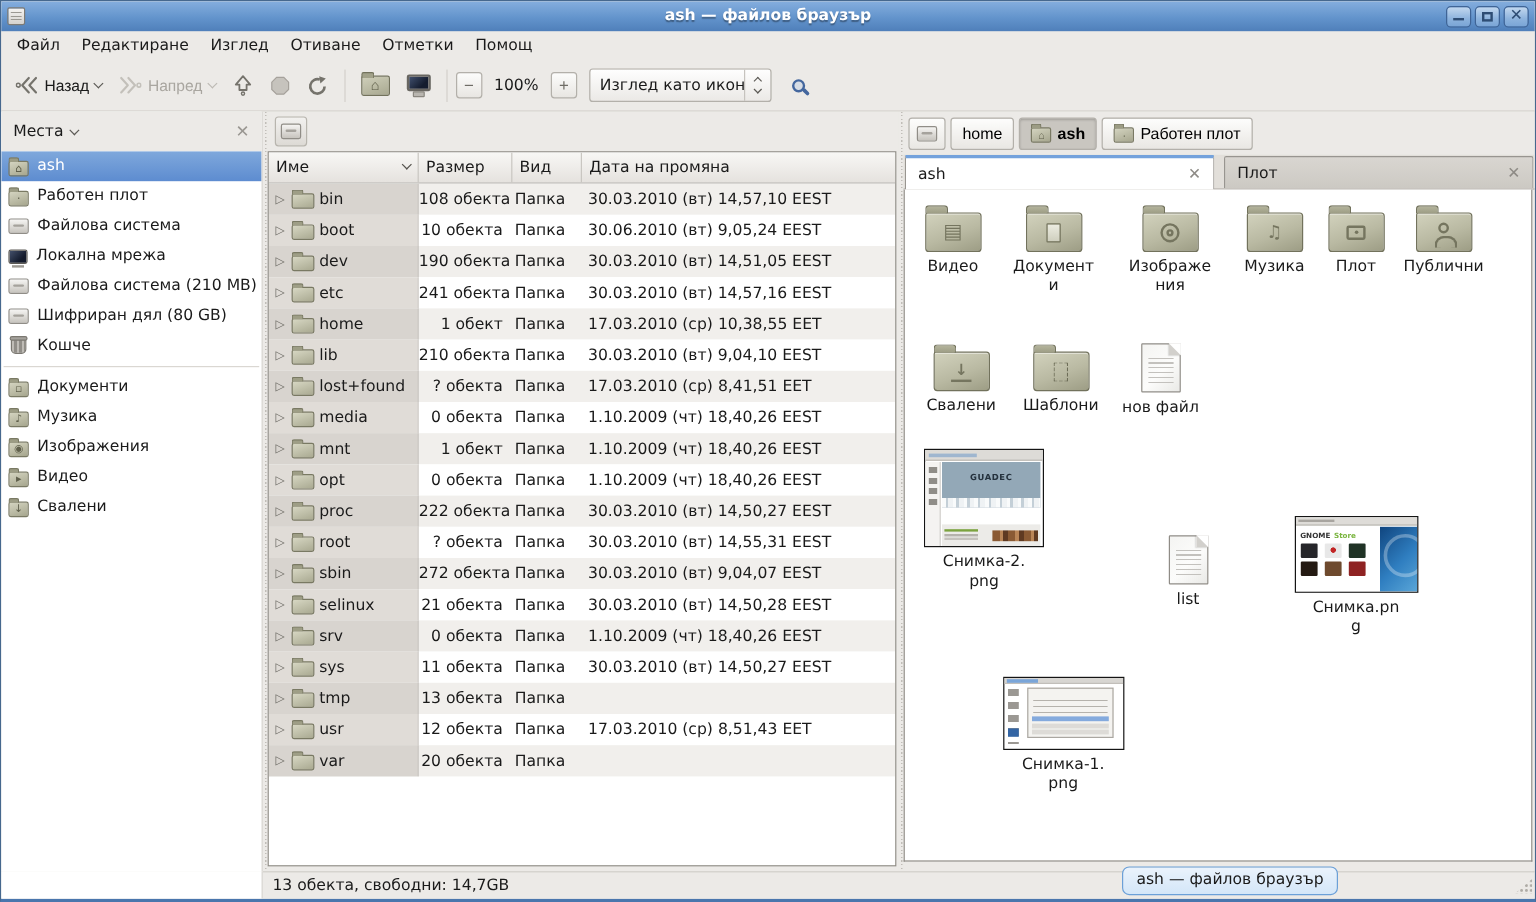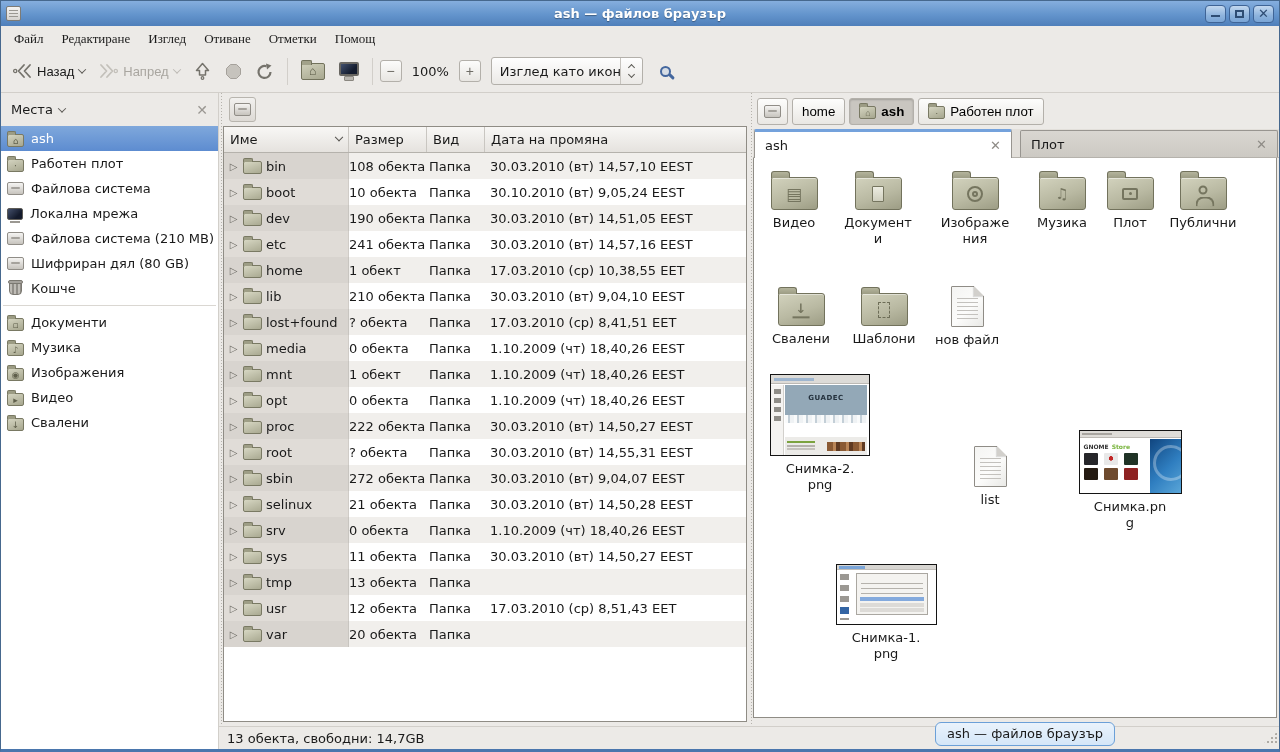--- a/index.html
+++ b/index.html
@@ -12,21 +12,21 @@
   .win-icon::after { content:""; position:absolute; left:2px; right:2px; top:3px; height:7px; background:repeating-linear-gradient(#9a9892 0 1px,transparent 1px 3px); }
   .title { position:absolute; left:0; right:0; text-align:center; color:#fff; font-weight:bold; text-shadow:0 1px 1px rgba(0,0,0,.35); pointer-events:none; }
   .win-controls { margin-left:auto; display:flex; gap:3px; z-index:2; }
   .wbtn { width:21px; height:18px; border:1px solid #3f6496; border-radius:4px; background:linear-gradient(#c3d8ef,#8db3dd 60%,#7aa5d6); display:flex; align-items:center; justify-content:center; color:#2e4d74; font-weight:bold; font-size:11px; line-height:1; cursor:default; }
   .glyph-min { width:9px; height:7px; border-bottom:2px solid #2e4d74; }
   .glyph-max { width:9px; height:8px; border:2px solid #2e4d74; }
   .glyph-close { font-size:13px; }
 
   
   .menubar { height:24px; flex:none; background:#eceae7; display:flex; align-items:center; padding-left:4px; }
-  .menu-item { padding:15px 9px; line-height:23px;font-family:Liberation Serif, serif; }
+  .menu-item { padding:15px 9px; line-height:23px; }
 
   
   .toolbar { height:43px; flex:none; background:#eceae7; border-bottom:1px solid #d2cfca; display:flex; align-items:center; padding:0 6px; gap:2px; }
   .tbtn { display:flex; align-items:center; gap:5px; height:31px; padding:0 6px; border-radius:3px; background:transparent; border:none; font-size:13px; color:#1a1a1a; }
   .tbtn.disabled { color:#a9a6a0; }
   .chev-d { width:6px; height:6px; border-right:1.6px solid #5c5a55; border-bottom:1.6px solid #5c5a55; transform:rotate(45deg) translate(-1px,-1px); display:inline-block; }
   .tbtn.disabled .chev-d { border-color:#bdbab4; }
   .tsep { width:1px; height:27px; background:#d2cfca; margin:0 5px; flex:none; }
   .tb-folder { width:24px; height:17px; background:linear-gradient(160deg,#cfcfba,#a8a890); border:1px solid #72725c; border-radius:2px; position:relative; display:flex; align-items:center; justify-content:center; }
   .tb-folder::before { content:""; position:absolute; top:-4px; left:-1px; width:9px; height:4px; background:#a2a28a; border:1px solid #72725c; border-bottom:none; border-radius:2px 2px 0 0; }
@@ -79,21 +79,21 @@
   .th-cell:last-child { border-right:none; }
   .th-sort { margin-left:auto; width:6px; height:6px; border-right:1.6px solid #55534e; border-bottom:1.6px solid #55534e; transform:rotate(45deg) translate(-2px,-2px); }
   .tree-rows { flex:1; overflow:hidden; }
   .trow { display:grid; grid-template-columns:125px 78px 58px 1fr; height:26px; align-items:center; background:#fff; }
   .trow:nth-child(odd) { background:#f1efec; }
   .tc-name { height:100%; display:flex; align-items:center; gap:4px; padding-left:4px; background:#e0dcd7; border-right:1px solid rgba(0,0,0,.07); overflow:hidden; white-space:nowrap; }
   .trow:nth-child(odd) .tc-name { background:#d8d4cf; }
   .expander { color:#6e6c66; font-size:10px; width:11px; flex:none; text-align:center; }
   .row-folder { flex:none; width:19px; height:13px; background:linear-gradient(160deg,#d7d7c3,#a9a991); border:1px solid #797963; border-radius:2px; position:relative; margin-top:3px; }
   .row-folder::before { content:""; position:absolute; top:-4px; left:-1px; width:8px; height:3px; background:#9e9e86; border:1px solid #797963; border-bottom:none; border-radius:2px 2px 0 0; }
-  .tc-size { text-align:left; padding-right:8px; white-space:nowrap; }
+  .tc-size { text-align:right; padding-right:8px; white-space:nowrap; }
   .tc-kind { padding-left:2px; white-space:nowrap; }
   .tc-date { padding-left:5px; white-space:nowrap; }
 
   
   .rightpane { flex:1; display:flex; flex-direction:column; background:#eceae7; min-height:0; }
   .pathbar { height:36px; flex:none; display:flex; align-items:center; gap:4px; padding:0 4px; }
   .pbtn { height:27px; display:flex; align-items:center; gap:5px; padding:0 9px; border:1px solid #b3b0aa; border-radius:3px; background:linear-gradient(#fdfdfc,#e9e7e3); white-space:nowrap; }
   .pbtn.active { background:#c9c6c0; box-shadow:inset 0 1px 2px rgba(0,0,0,.2); font-weight:bold; }
   .pbtn.icon-only { padding:0 6px; }
   .tabbar { height:29px; flex:none; display:flex; align-items:flex-end; gap:8px; background:#e2dfda; border-bottom:1px solid #b5b2ac; padding:0 1px; }
@@ -361,21 +361,21 @@
               <div class="tc-date">30.03.2010 (вт) 14,57,10 EEST</div>
             </div>
             <div class="trow">
               <div class="tc-name">
                 <span class="expander">▷</span>
                 <span class="row-folder"></span>
                 <span>boot</span>
               </div>
               <div class="tc-size">10 обекта</div>
               <div class="tc-kind">Папка</div>
-              <div class="tc-date">30.10.2010 (вт)  9,05,24 EEST</div>
+              <div class="tc-date">30.06.2010 (вт)  9,05,24 EEST</div>
             </div>
             <div class="trow">
               <div class="tc-name">
                 <span class="expander">▷</span>
                 <span class="row-folder"></span>
                 <span>dev</span>
               </div>
               <div class="tc-size">190 обекта</div>
               <div class="tc-kind">Папка</div>
               <div class="tc-date">30.03.2010 (вт) 14,51,05 EEST</div>

